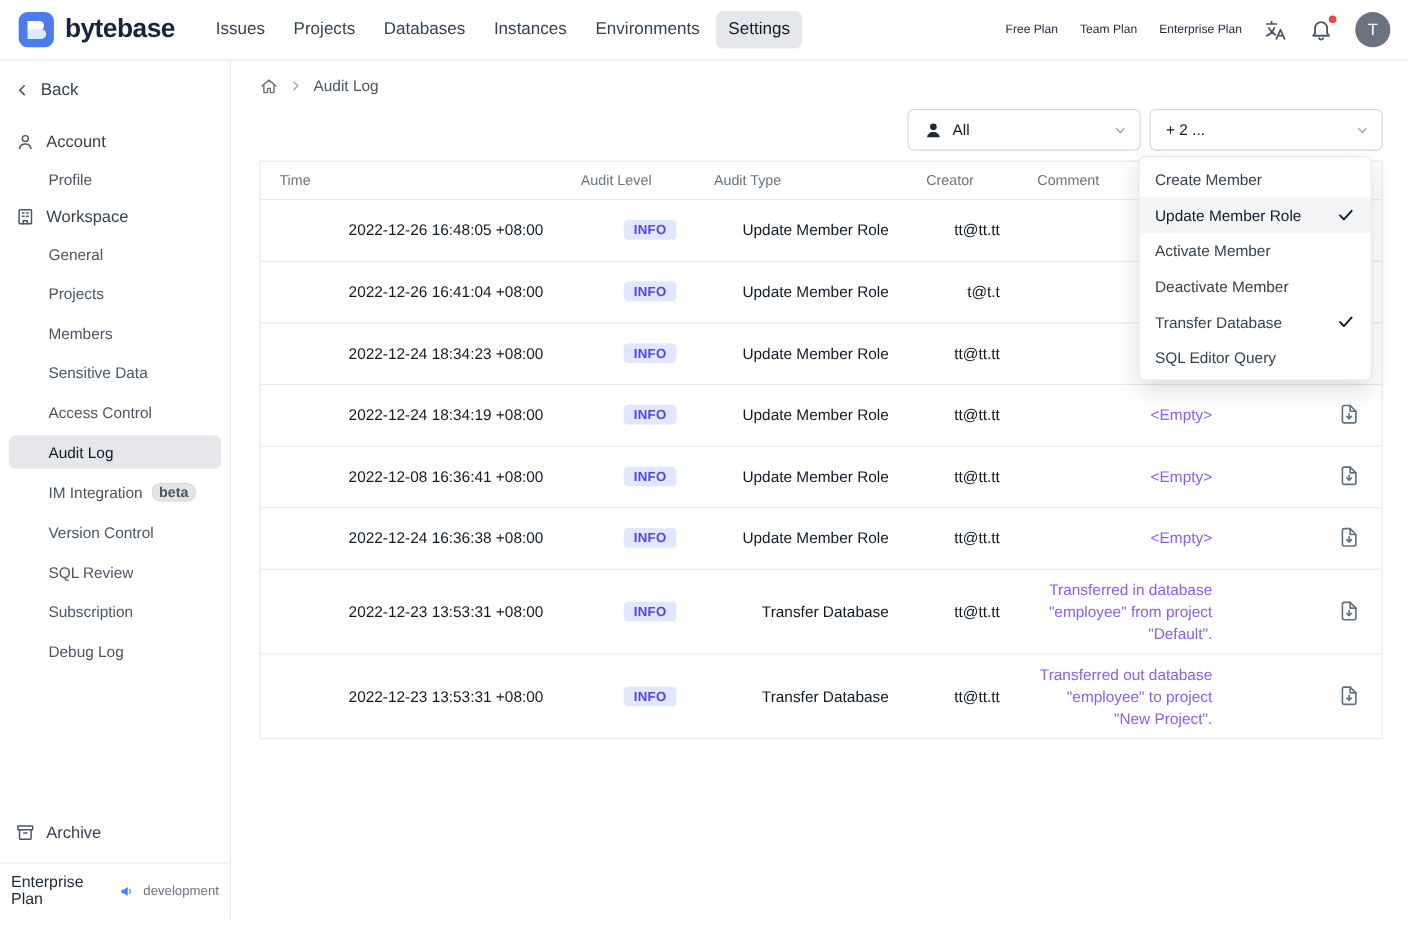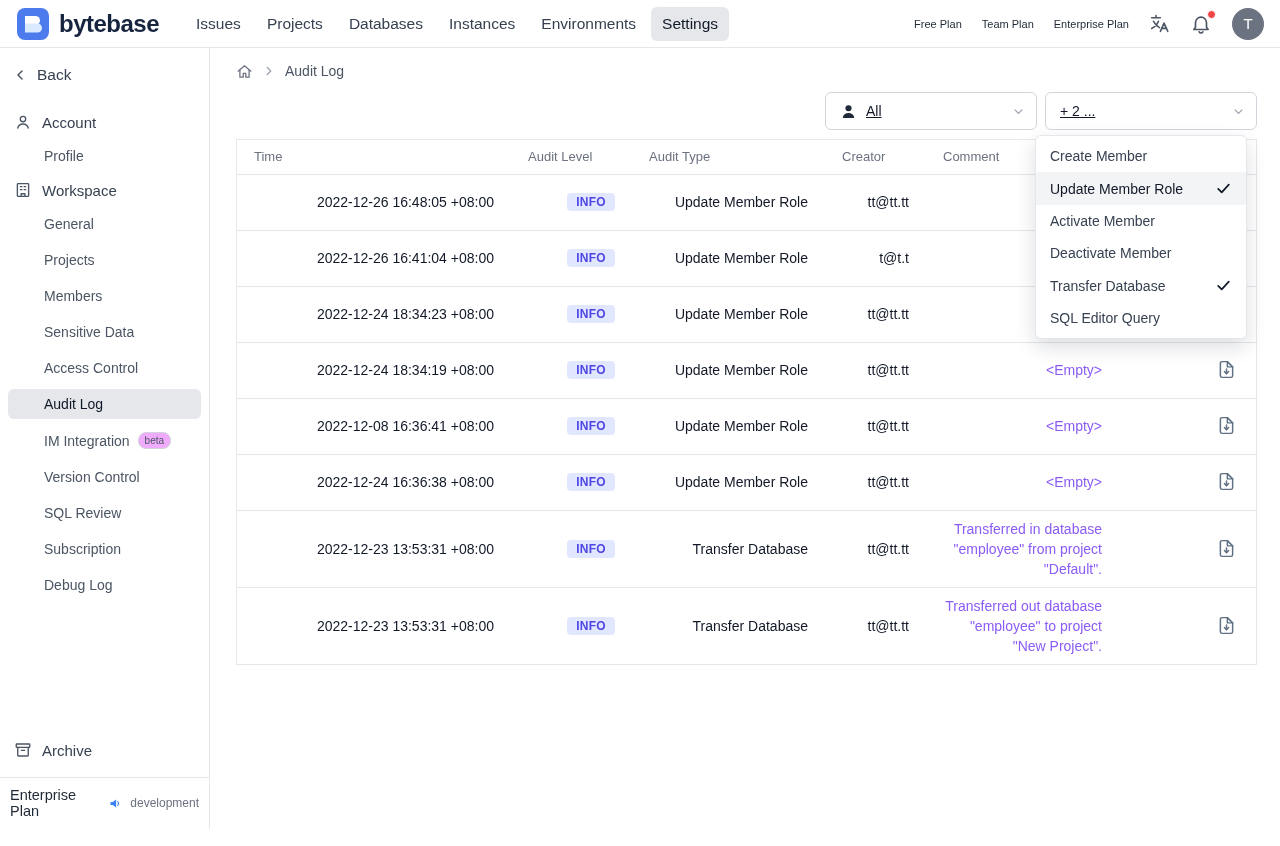--- a/index.html
+++ b/index.html
@@ -7,21 +7,21 @@
   body {
     font-family: "Liberation Sans", sans-serif;
     color: #111827;
     background: #fff;
     font-size: 14px;
   }
   button { font-family: inherit; background: none; border: none; cursor: pointer; color: inherit; }
 
   
   .topbar {
-    height: 48px;
+    height: 55px;
     border-bottom: 1px solid #e5e7eb;
     display: flex;
     align-items: center;
     padding: 0 16px;
   }
   .brand { display: flex; align-items: center; gap: 9px; margin-right: 26px; cursor: pointer; }
   .brand-text { font-size: 24px; font-weight: 700; color: #16243e; letter-spacing: -0.5px; }
   .main-nav { display: flex; align-items: center; gap: 4px; flex: 1; }
   .nav-link {
     padding: 8px 11px; border-radius: 6px;
@@ -63,23 +63,23 @@
     padding: 7px 6px; font-size: 15px; font-weight: 500; color: #374151;
   }
   .side-group-header .gicon { color: #4b5563; display: flex; }
   .side-item {
     display: flex; align-items: center; gap: 8px;
     padding: 7px 8px 7px 36px; margin: 3px 0;
     border-radius: 6px; font-size: 14px; color: #4b5563; cursor: pointer;
   }
   .side-item.active { background: #e5e7eb; color: #111827; font-weight: 500; }
   .beta-badge {
-    font-size: 10px; color: #4b5563; background: #f0abfc;
+    font-size: 13px; color: #4b5563; background: #e5e5e5;
     border: 1px solid #d1d5db; border-radius: 8px;
-    padding: 0 6px; line-height: 15px;
+    padding: 0 6px; line-height: 15px; font-weight: bold;
   }
   .sidebar-spacer { flex: 1; }
   .archive-row {
     display: flex; align-items: center; gap: 10px;
     padding: 8px 6px; margin-bottom: 10px;
     font-size: 15px; font-weight: 500; color: #374151; cursor: pointer;
   }
   .sidebar-footer {
     border-top: 1px solid #e5e7eb;
     margin: 0 -8px;
@@ -94,21 +94,21 @@
   .main { flex: 1; position: relative; padding: 10px 23px 0 26px; }
   .breadcrumb { display: flex; align-items: center; gap: 9px; height: 26px; color: #6b7280; }
   .crumb-sep { color: #9ca3af; display: flex; }
   .crumb-current { font-size: 14px; color: #4b5563; }
 
   .filters { display: flex; justify-content: flex-end; gap: 8px; margin-top: 8px; }
   .select {
     width: 212px; height: 38px;
     border: 1px solid #d1d5db; border-radius: 6px; background: #fff;
     display: flex; align-items: center; gap: 9px;
-    padding: 0 10px 0 14px; font-size: 14px; color: #111827; text-decoration: underline;
+    padding: 0 10px 0 14px; font-size: 14px; color: #111827;
   }
   .select .grow { flex: 1; text-align: left; }
   .select .chev { color: #9ca3af; display: flex; }
   .creator-icon { color: #1f2937; display: flex; }
 
   
   .audit-table-wrap { margin-top: 9px; border: 1px solid #e5e7eb; }
   table { width: 100%; border-collapse: collapse; table-layout: fixed; }
   col.c-time { width: 274px; } col.c-level { width: 121px; } col.c-type { width: 193px; }
   col.c-creator { width: 101px; } col.c-comment { width: 193px; }

